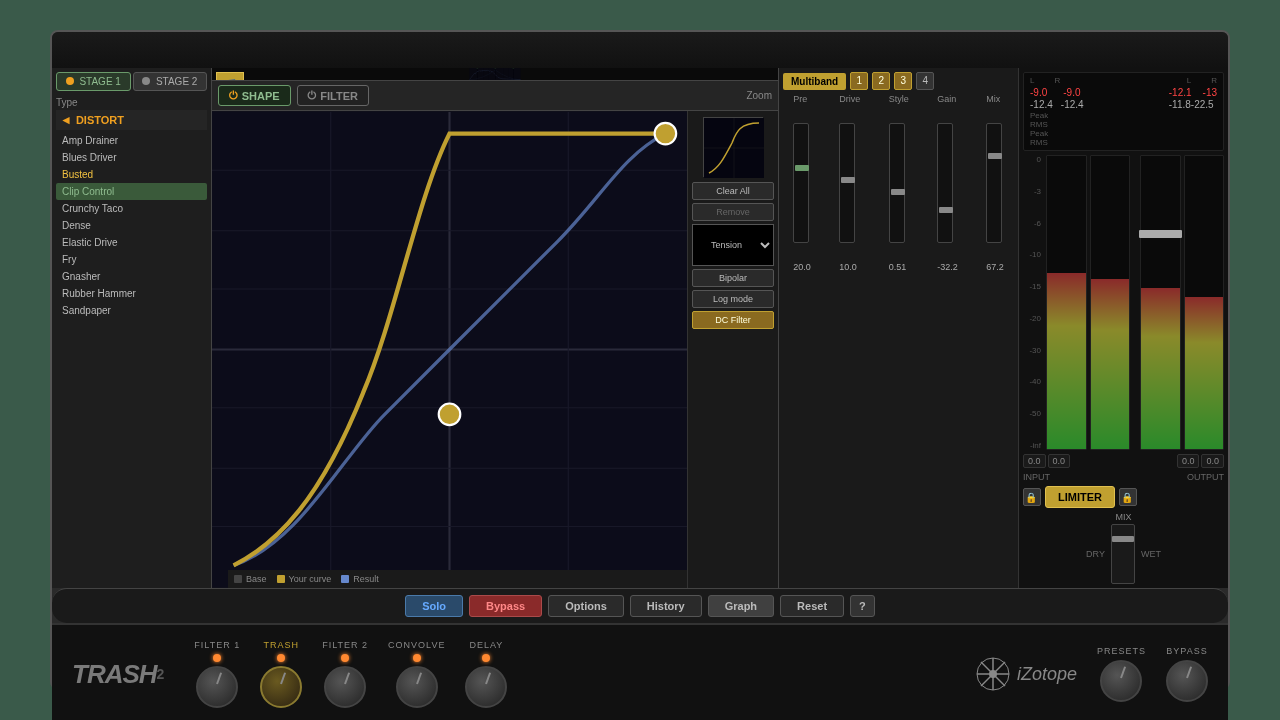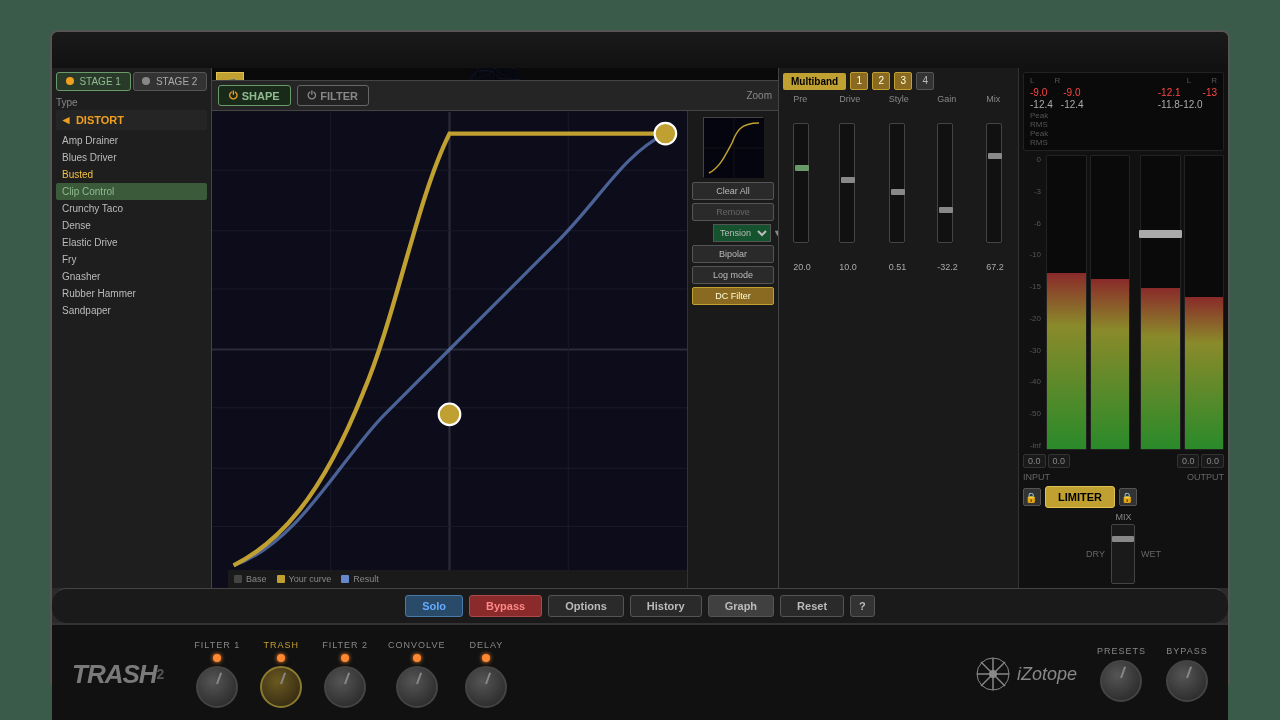--- a/index.html
+++ b/index.html
@@ -193,26 +193,25 @@
       text-align: center;
     }
     .ctrl-btn.dc-filter { background: #8a6a20; border-color: #c0a030; color: #ffd; }
     .tension-row {
       display: flex;
       align-items: center;
       gap: 2px;
     }
     .tension-select {
       flex: 1;
-      background: #14532d;
+      background: #000000;
       border: 1px solid #555;
       color: #bbb;
       font-size: 9px;
-      padding: 2px;
-      margin-left: 21px;
+      padding: 14px;
     }
     
     .right-panel {
       width: 240px;
       background: #1a1a1a;
       border-left: 1px solid #444;
       padding: 4px;
     }
     .multiband-header {
       display: flex;
@@ -639,27 +638,27 @@
             <div style="display:flex;gap:16px;">
               <span style="color:#f44;">-9.0</span>
               <span style="color:#f44;">-9.0</span>
             </div>
             <div style="display:flex;gap:8px;">
               <span style="color:#aaa;">-12.4</span>
               <span style="color:#aaa;">-12.4</span>
             </div>
           </div>
           <div style="display:flex;flex-direction:column;gap:1px;text-align:right;">
-            <div style="display:flex;gap:22px;">
+            <div style="display:flex;gap:11px;">
               <span style="color:#f44;">-12.1</span>
               <span style="color:#f44;">-13</span>
             </div>
             <div style="display:flex;gap:0;">
               <span style="color:#aaa;">-11.8</span>
-              <span style="color:#aaa;">-12.0</span>
+              <span style="color:#aaa;">-22.5</span>
             </div>
           </div>
         </div>
         <div style="display:flex;justify-content:space-between;font-size:8px;color:#555;margin-top:1px;flex-direction:column;">
           <span>Peak</span>
           <span>RMS</span>
           <span>Peak</span>
           <span>RMS</span>
         </div>
       </div>

